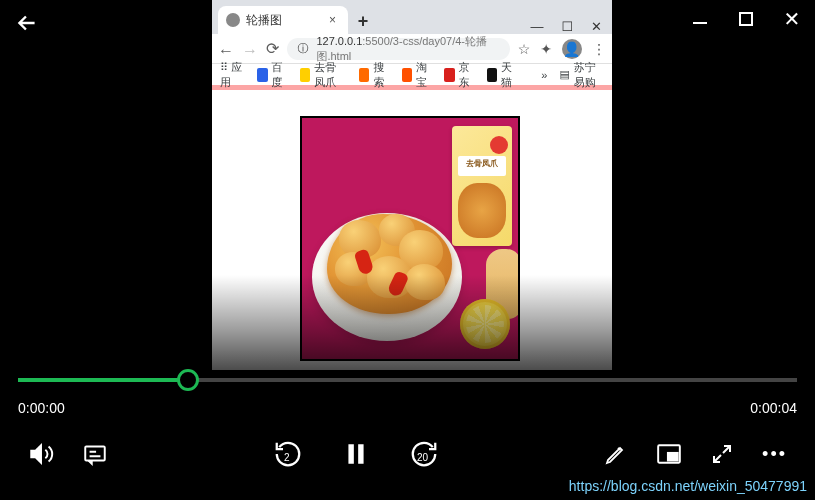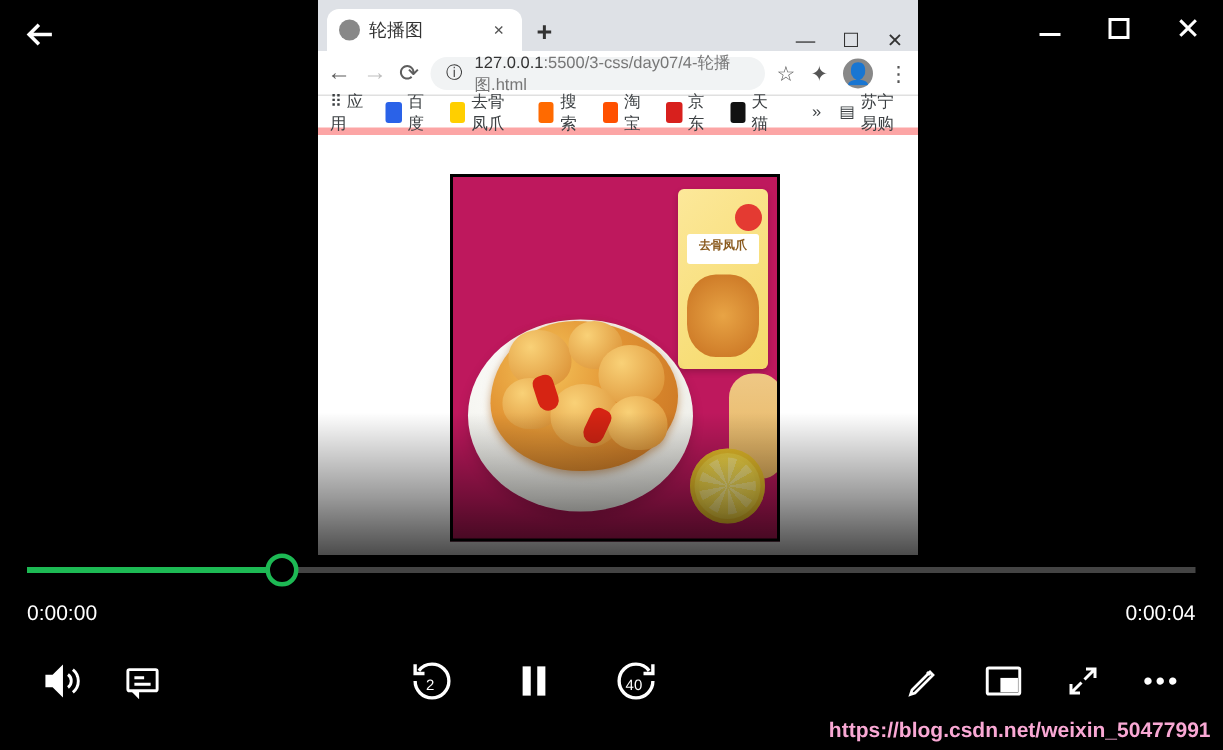--- a/index.html
+++ b/index.html
@@ -213,23 +213,22 @@
       padding: 0 28px;
       color: #fff;
     }
     .ctrl-left, .ctrl-right { display: flex; align-items: center; gap: 28px; }
     .ctrl-center { flex: 1; display: flex; justify-content: center; align-items: center; gap: 40px; }
     .ctrl-icon { font-size: 22px; cursor: pointer; }
     svg { display: block; }
     .watermark {
       position: absolute;
       right: 8px; bottom: 6px;
-      color: #f9a8d4;
+      color: #7dd3fc;
       font-size: 14px;
-      font-weight: bold;
     }
   </style>
 </head>
 <body>
 
 <div class="video-frame">
   <div class="chrome-titlebar">
     <div class="tab">
       <div class="tab-favicon"></div>
       <span class="tab-title">轮播图</span>
@@ -367,21 +366,21 @@
     <span class="ctrl-icon">
       <svg width="26" height="30" viewBox="0 0 24 24" fill="#fff">
           <rect x="5" y="3" width="5" height="18"></rect>
           <rect x="14" y="3" width="5" height="18"></rect>
         </svg>
     </span>
     <span class="ctrl-icon" style="position:relative">
       <svg width="30" height="30" viewBox="0 0 24 24" fill="none" stroke="#fff" stroke-width="1.8">
           <path d="M21 12a9 9 0 11-9-9c3 0 5.5 1.5 7 3.5M21 3v5h-5"></path>
         </svg>
-      <span style="position:absolute;left:8px;top:13px;font-size:10px">40</span>
+      <span style="position:absolute;left:8px;top:13px;font-size:10px">20</span>
     </span>
   </div>
   <div class="ctrl-right">
     <span class="ctrl-icon">
       <svg width="24" height="24" viewBox="0 0 24 24" fill="none" stroke="#fff" stroke-width="1.8">
           <path d="M3 21l3-1 12-12-2-2L4 18l-1 3zM14 6l2 2"></path>
         </svg>
     </span>
     <span class="ctrl-icon">
       <svg width="26" height="22" viewBox="0 0 24 20" fill="none" stroke="#fff" stroke-width="1.8">

